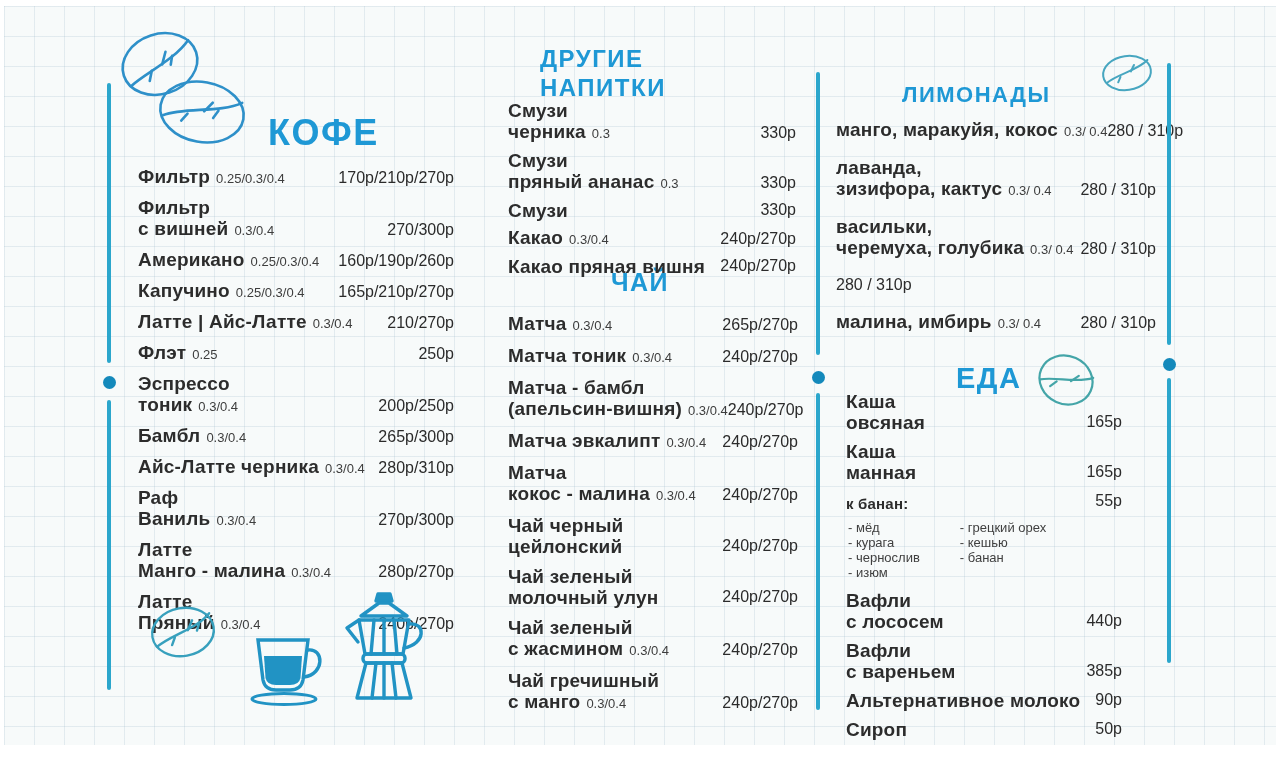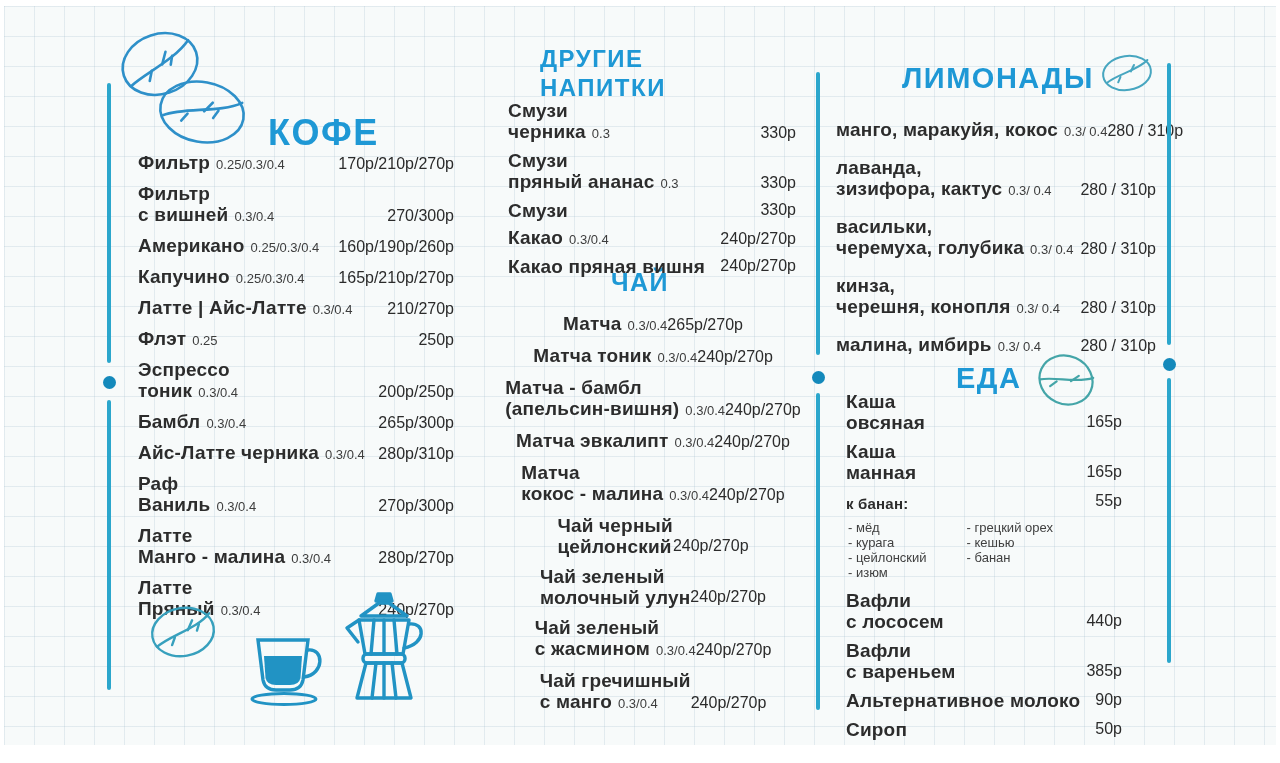--- a/index.html
+++ b/index.html
@@ -8,33 +8,33 @@
   .paper{position:absolute;left:4px;right:4px;top:6px;bottom:18px;background:#f7fafa;
     background-image:
       linear-gradient(rgba(150,180,200,0.22) 1px, transparent 1px),
       linear-gradient(90deg, rgba(150,180,200,0.22) 1px, transparent 1px);
     background-size:30px 30px;}
   .sec-title{position:absolute;font-weight:bold;color:var(--accent);letter-spacing:1.5px;
              white-space:nowrap;}
   #title-coffee{left:268px;top:112px;font-size:36px;}
   #title-other{left:540px;top:44px;width:220px;font-size:24px;line-height:29px;text-align:left;}
   #title-tea{left:560px;top:268px;width:160px;font-size:25px;text-align:center;}
-  #title-lemonades{left:902px;top:62px;font-size:29px;}
+  #title-lemonades{left:902px;top:82px;font-size:22px;}
   #title-food{left:956px;top:362px;font-size:29px;}
 
   .col{position:absolute;}
-  #coffee-items{left:138px;top:152px;width:316px;}
+  #coffee-items{left:138px;top:166px;width:316px;}
   #other-items{left:508px;top:100px;width:288px;}
   #tea-items{left:508px;top:313px;width:290px;}
   #lemon-items{left:836px;top:104px;width:320px;}
   #food-items{left:846px;top:391px;width:276px;}
 
   .row{display:flex;justify-content:space-between;align-items:flex-end;margin-bottom:8px;}
   #other-items .row{margin-bottom:6px;}
-  #tea-items .row{margin-bottom:9px;justify-content:center;}
+  #tea-items .row{margin-bottom:9px;}
   #lemon-items .row{margin-bottom:12px;margin-top:15px;}
   #food-items .row{margin-bottom:8px;}
   .nm .line{font-weight:bold;font-size:19px;line-height:21px;color:#2c2c2c;
             letter-spacing:0.2px;white-space:nowrap;}
   .size{font-size:13px;font-weight:normal;margin-left:6px;color:#3d3d3d;letter-spacing:0;}
   .pr{font-size:16px;color:#2b2b2b;white-space:nowrap;line-height:20px;padding-bottom:1px;}
   .row.small .line{font-size:15px;line-height:17px;}
   .toppings{display:flex;gap:40px;margin:2px 0 10px 2px;}
   .tcol div{font-size:13px;line-height:15px;color:#404040;}
 
@@ -264,24 +264,20 @@
         <div class="pr">280 / 310р</div>
       </div>
       <div class="row">
         <div class="nm">
           <div class="line">васильки,</div>
           <div class="line">черемуха, голубика<span class="size">0.3/ 0.4</span></div>
         </div>
         <div class="pr">280 / 310р</div>
       </div>
       <div class="row">
-        <div class="nm">
-          <div class="line">кинза,</div>
-          <div class="line">черешня, конопля<span class="size">0.3/ 0.4</span></div>
-        </div>
         <div class="pr">280 / 310р</div>
       </div>
       <div class="row">
         <div class="nm">
           <div class="line">малина, имбирь<span class="size">0.3/ 0.4</span></div>
         </div>
         <div class="pr">280 / 310р</div>
       </div>
     </div>
   <div class="col" id="food-items">
@@ -302,21 +298,21 @@
       <div class="row small">
         <div class="nm">
           <div class="line">к банан:</div>
         </div>
         <div class="pr">55р</div>
       </div>
       <div class="toppings">
         <div class="tcol">
           <div>- мёд</div>
           <div>- курага</div>
-          <div>- цейлонский</div>
+          <div>- чернослив</div>
           <div>- изюм</div>
         </div>
         <div class="tcol">
           <div>- грецкий орех</div>
           <div>- кешью</div>
           <div>- банан</div>
         </div>
       </div>
       <div class="row">
         <div class="nm">

